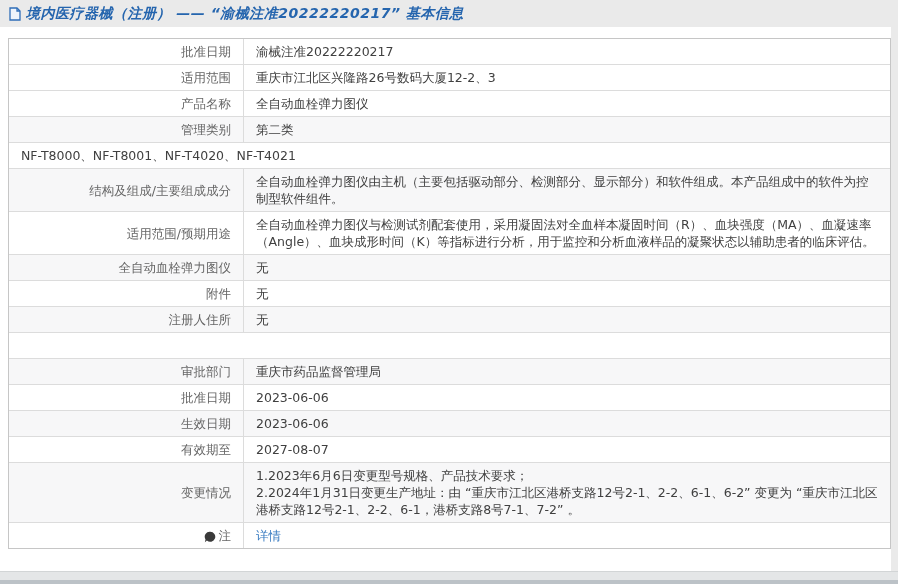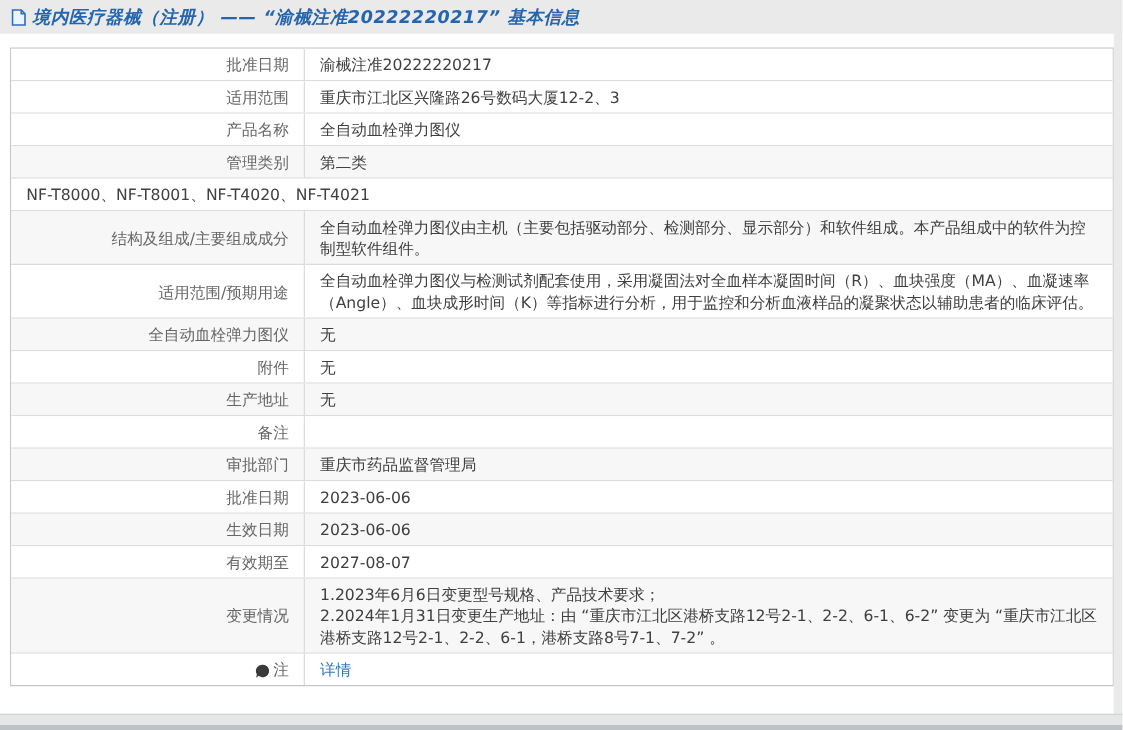--- a/index.html
+++ b/index.html
@@ -146,28 +146,25 @@
       <div class="td value"><span class="inner">无</span></div>
     </div>
     <div class="tr">
       <div class="td label">
         <span>附件</span>
       </div>
       <div class="td value"><span class="inner">无</span></div>
     </div>
     <div class="tr alt">
       <div class="td label">
-        <span>生产地址</span>
+        <span>注册人住所</span>
       </div>
       <div class="td value"><span class="inner">无</span></div>
     </div>
     <div class="tr">
-      <div class="td label">
-        <span>备注</span>
-      </div>
       <div class="td value"><span class="inner"></span></div>
     </div>
     <div class="tr alt">
       <div class="td label">
         <span>审批部门</span>
       </div>
       <div class="td value"><span class="inner">重庆市药品监督管理局</span></div>
     </div>
     <div class="tr">
       <div class="td label">

